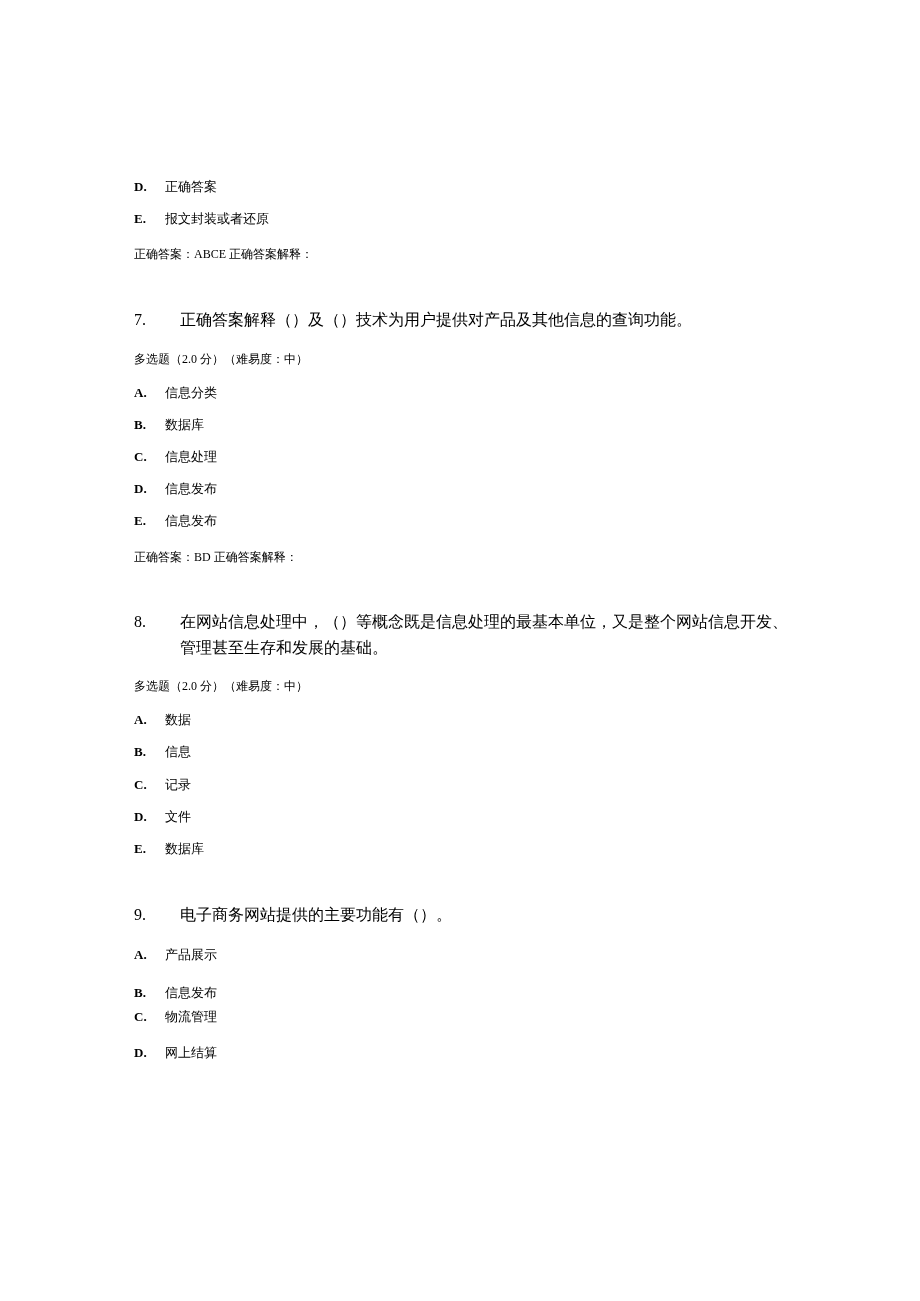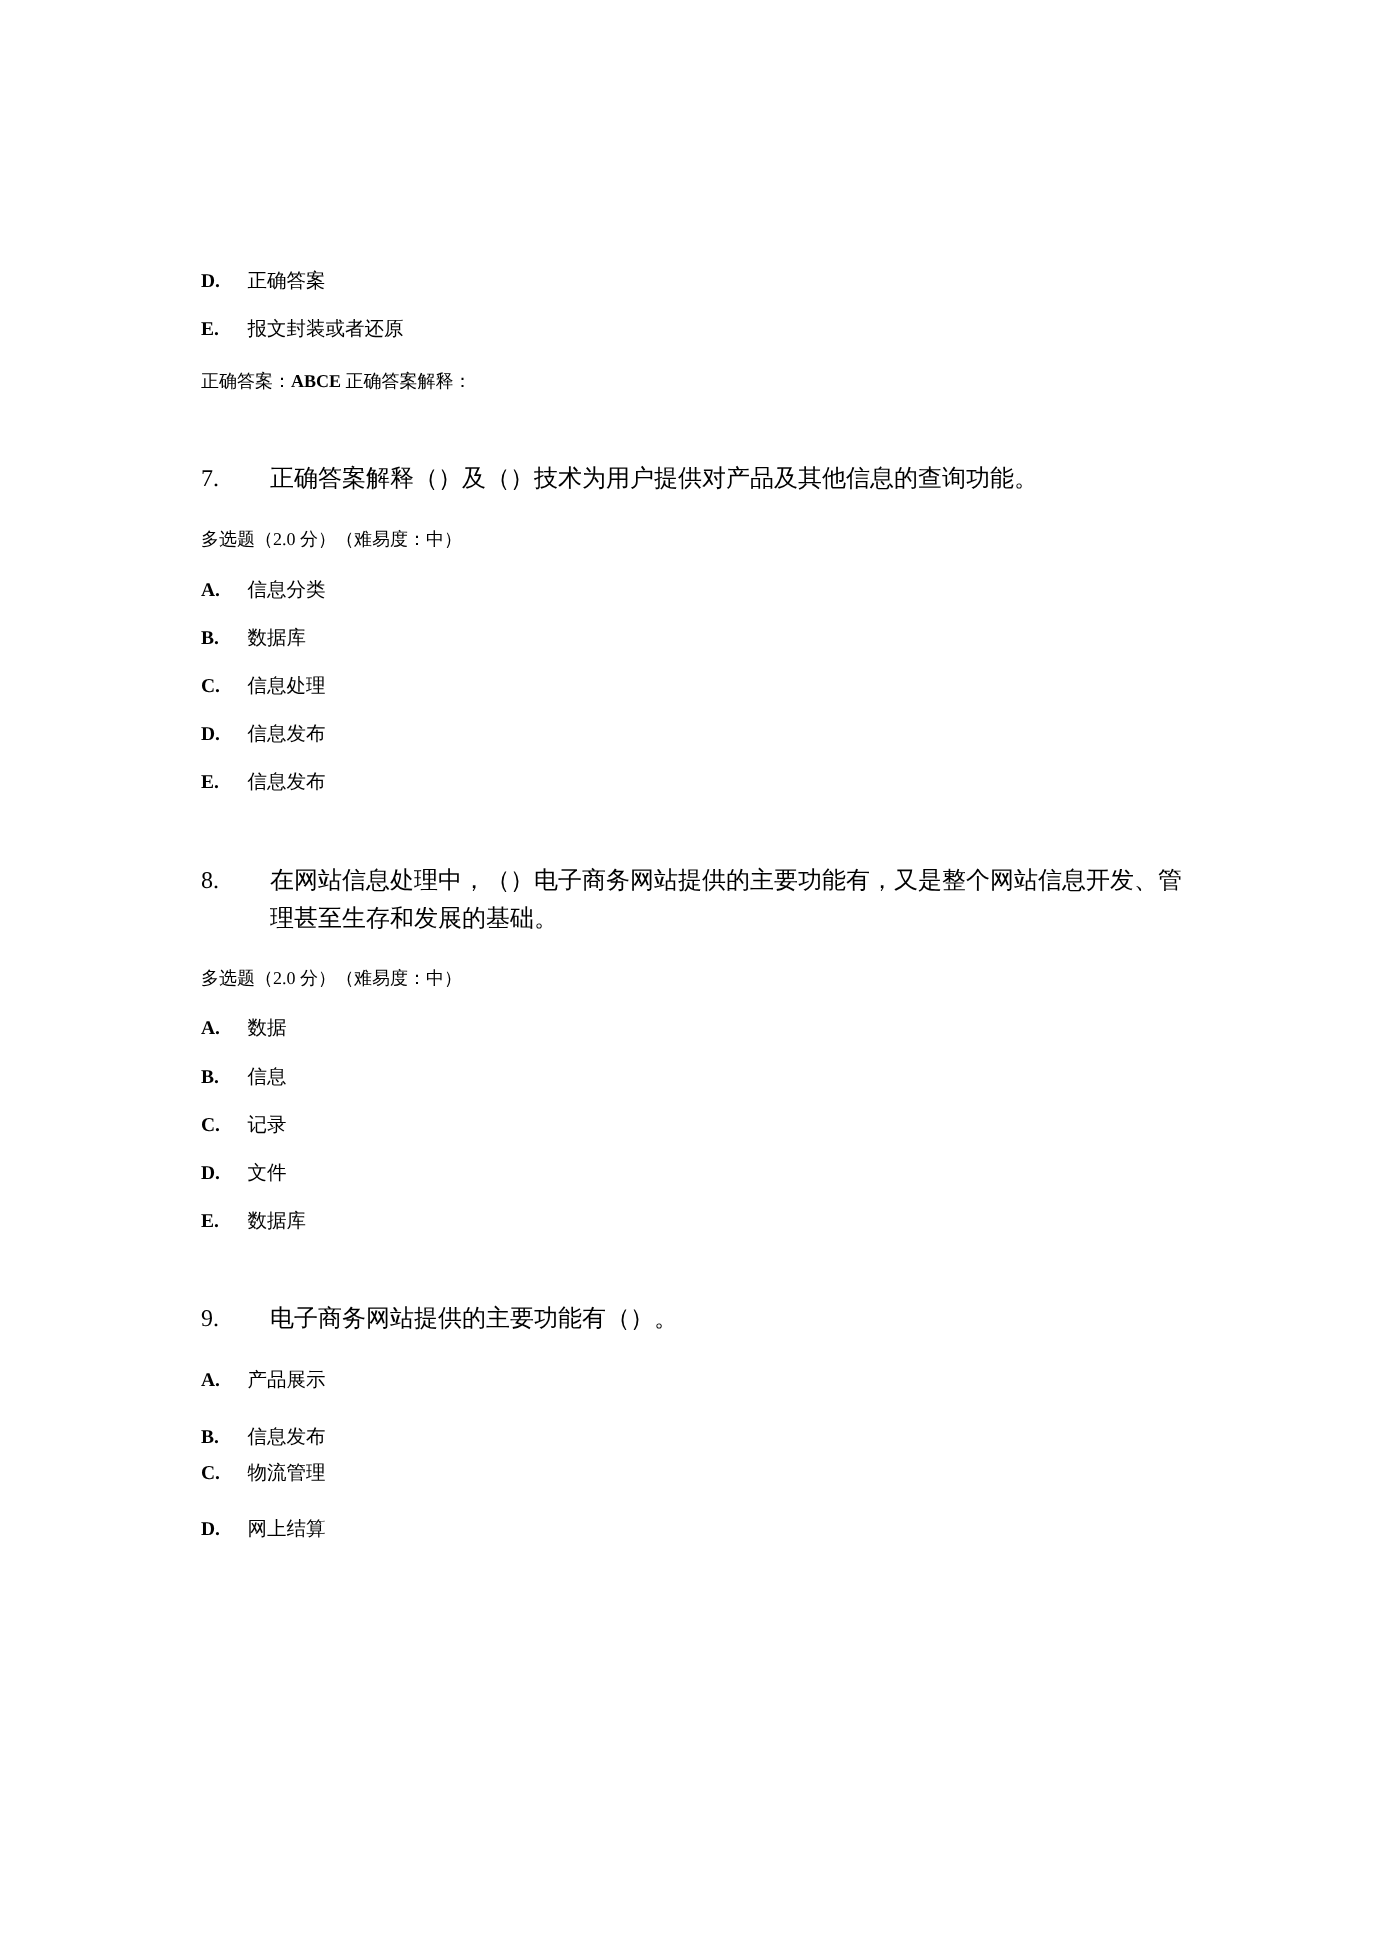--- a/index.html
+++ b/index.html
@@ -31,21 +31,21 @@
   .opt-text {
     padding-left: 5px;
   }
   .answer-line {
     font-size: 12px;
     margin-top: 18px;
     margin-bottom: 42px;
   }
   .answer-line .bold {
     font-family: "Times New Roman", serif;
-    font-weight: bold;
+    font-weight: normal;
   }
   .q-title {
     font-size: 16px;
     margin-top: 44px;
     margin-bottom: 18px;
     line-height: 1.6;
     display: flex;
   }
   .q-num {
     width: 46px;
@@ -100,24 +100,27 @@
     <span class="opt-text">信息处理</span>
   </div>
   <div class="opt-row">
     <span class="opt-letter">D.</span>
     <span class="opt-text">信息发布</span>
   </div>
   <div class="opt-row">
     <span class="opt-letter">E.</span>
     <span class="opt-text">信息发布</span>
   </div>
+  <div class="answer-line">
+    <span>正确答案：</span><span class="bold">BD</span><span> 正确答案解释：</span>
+  </div>
 
   <div class="q-title">
     <span class="q-num">8.</span>
-    <span class="q-body">在网站信息处理中，（）电子商务网站提供的主要功能有，又是整个网站信息开发、管理甚至生存和发展的基础。</span>
+    <span class="q-body">在网站信息处理中，（）等概念既是信息处理的最基本单位，又是整个网站信息开发、管理甚至生存和发展的基础。</span>
   </div>
   <div class="meta-line">
     <span>多选题（</span><span class="bold">2.0</span><span> 分）（难易度：中）</span>
   </div>
   <div class="opt-row">
     <span class="opt-letter">A.</span>
     <span class="opt-text">数据</span>
   </div>
   <div class="opt-row">
     <span class="opt-letter">B.</span>

